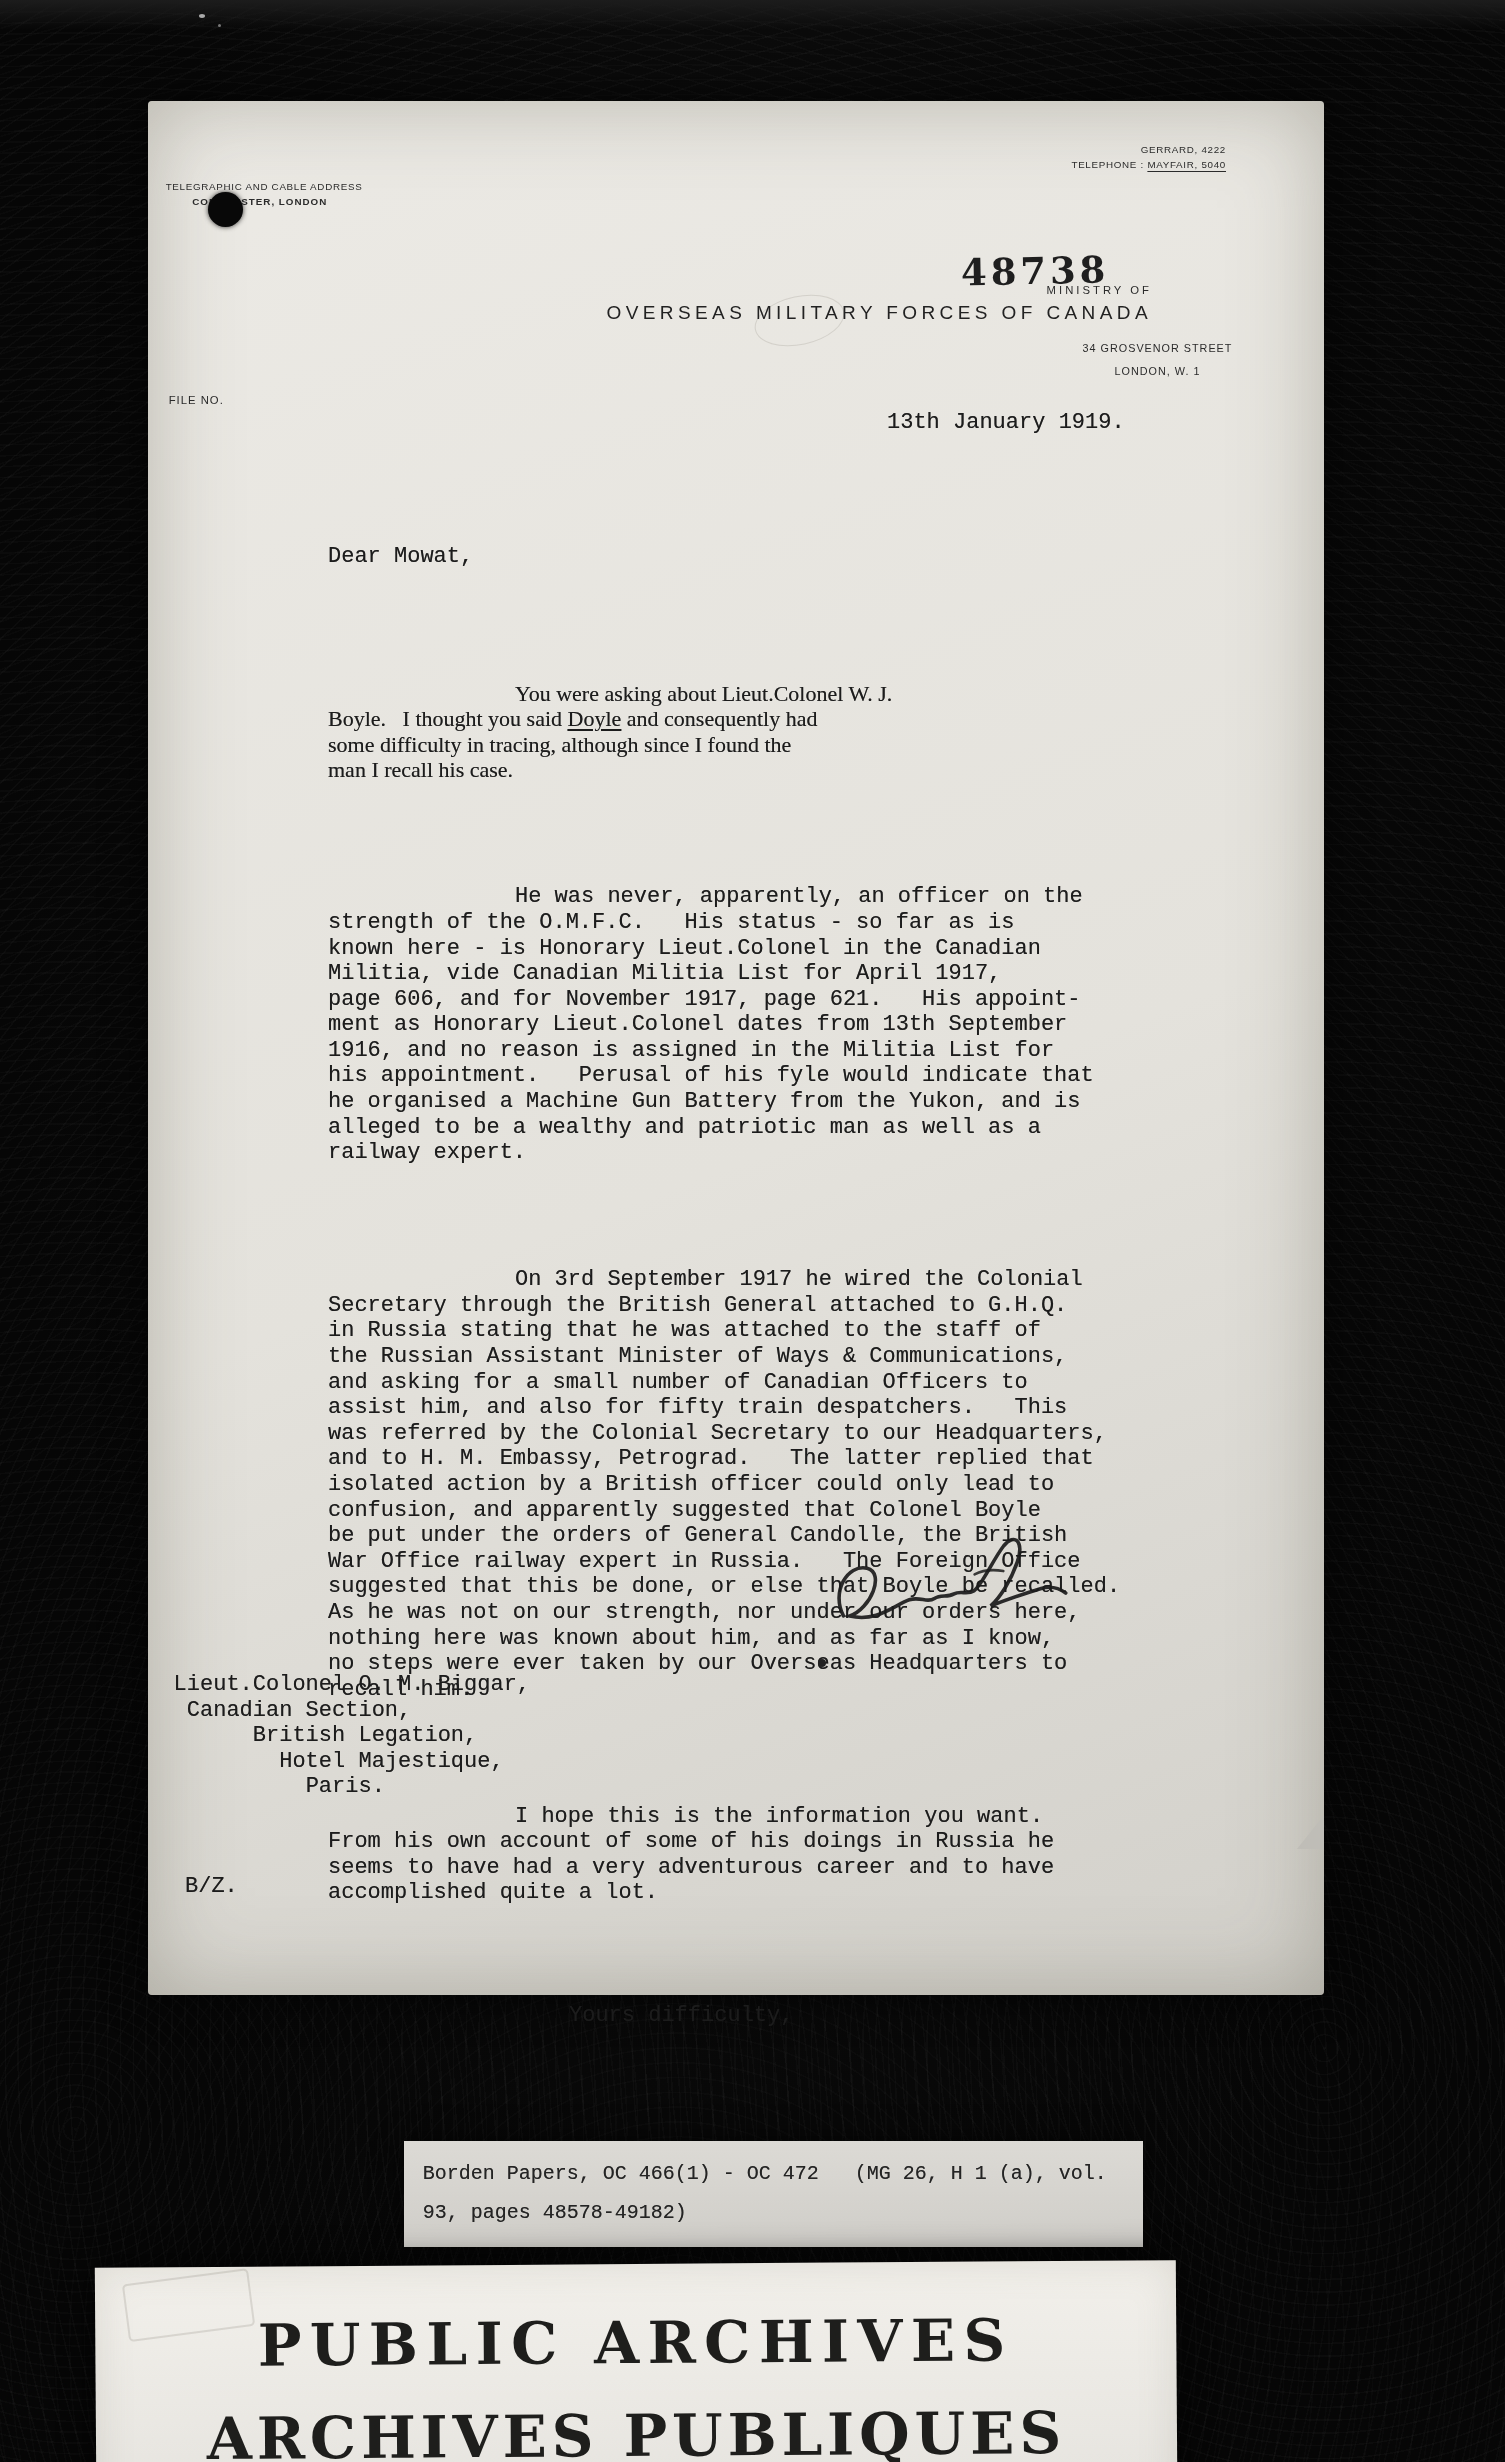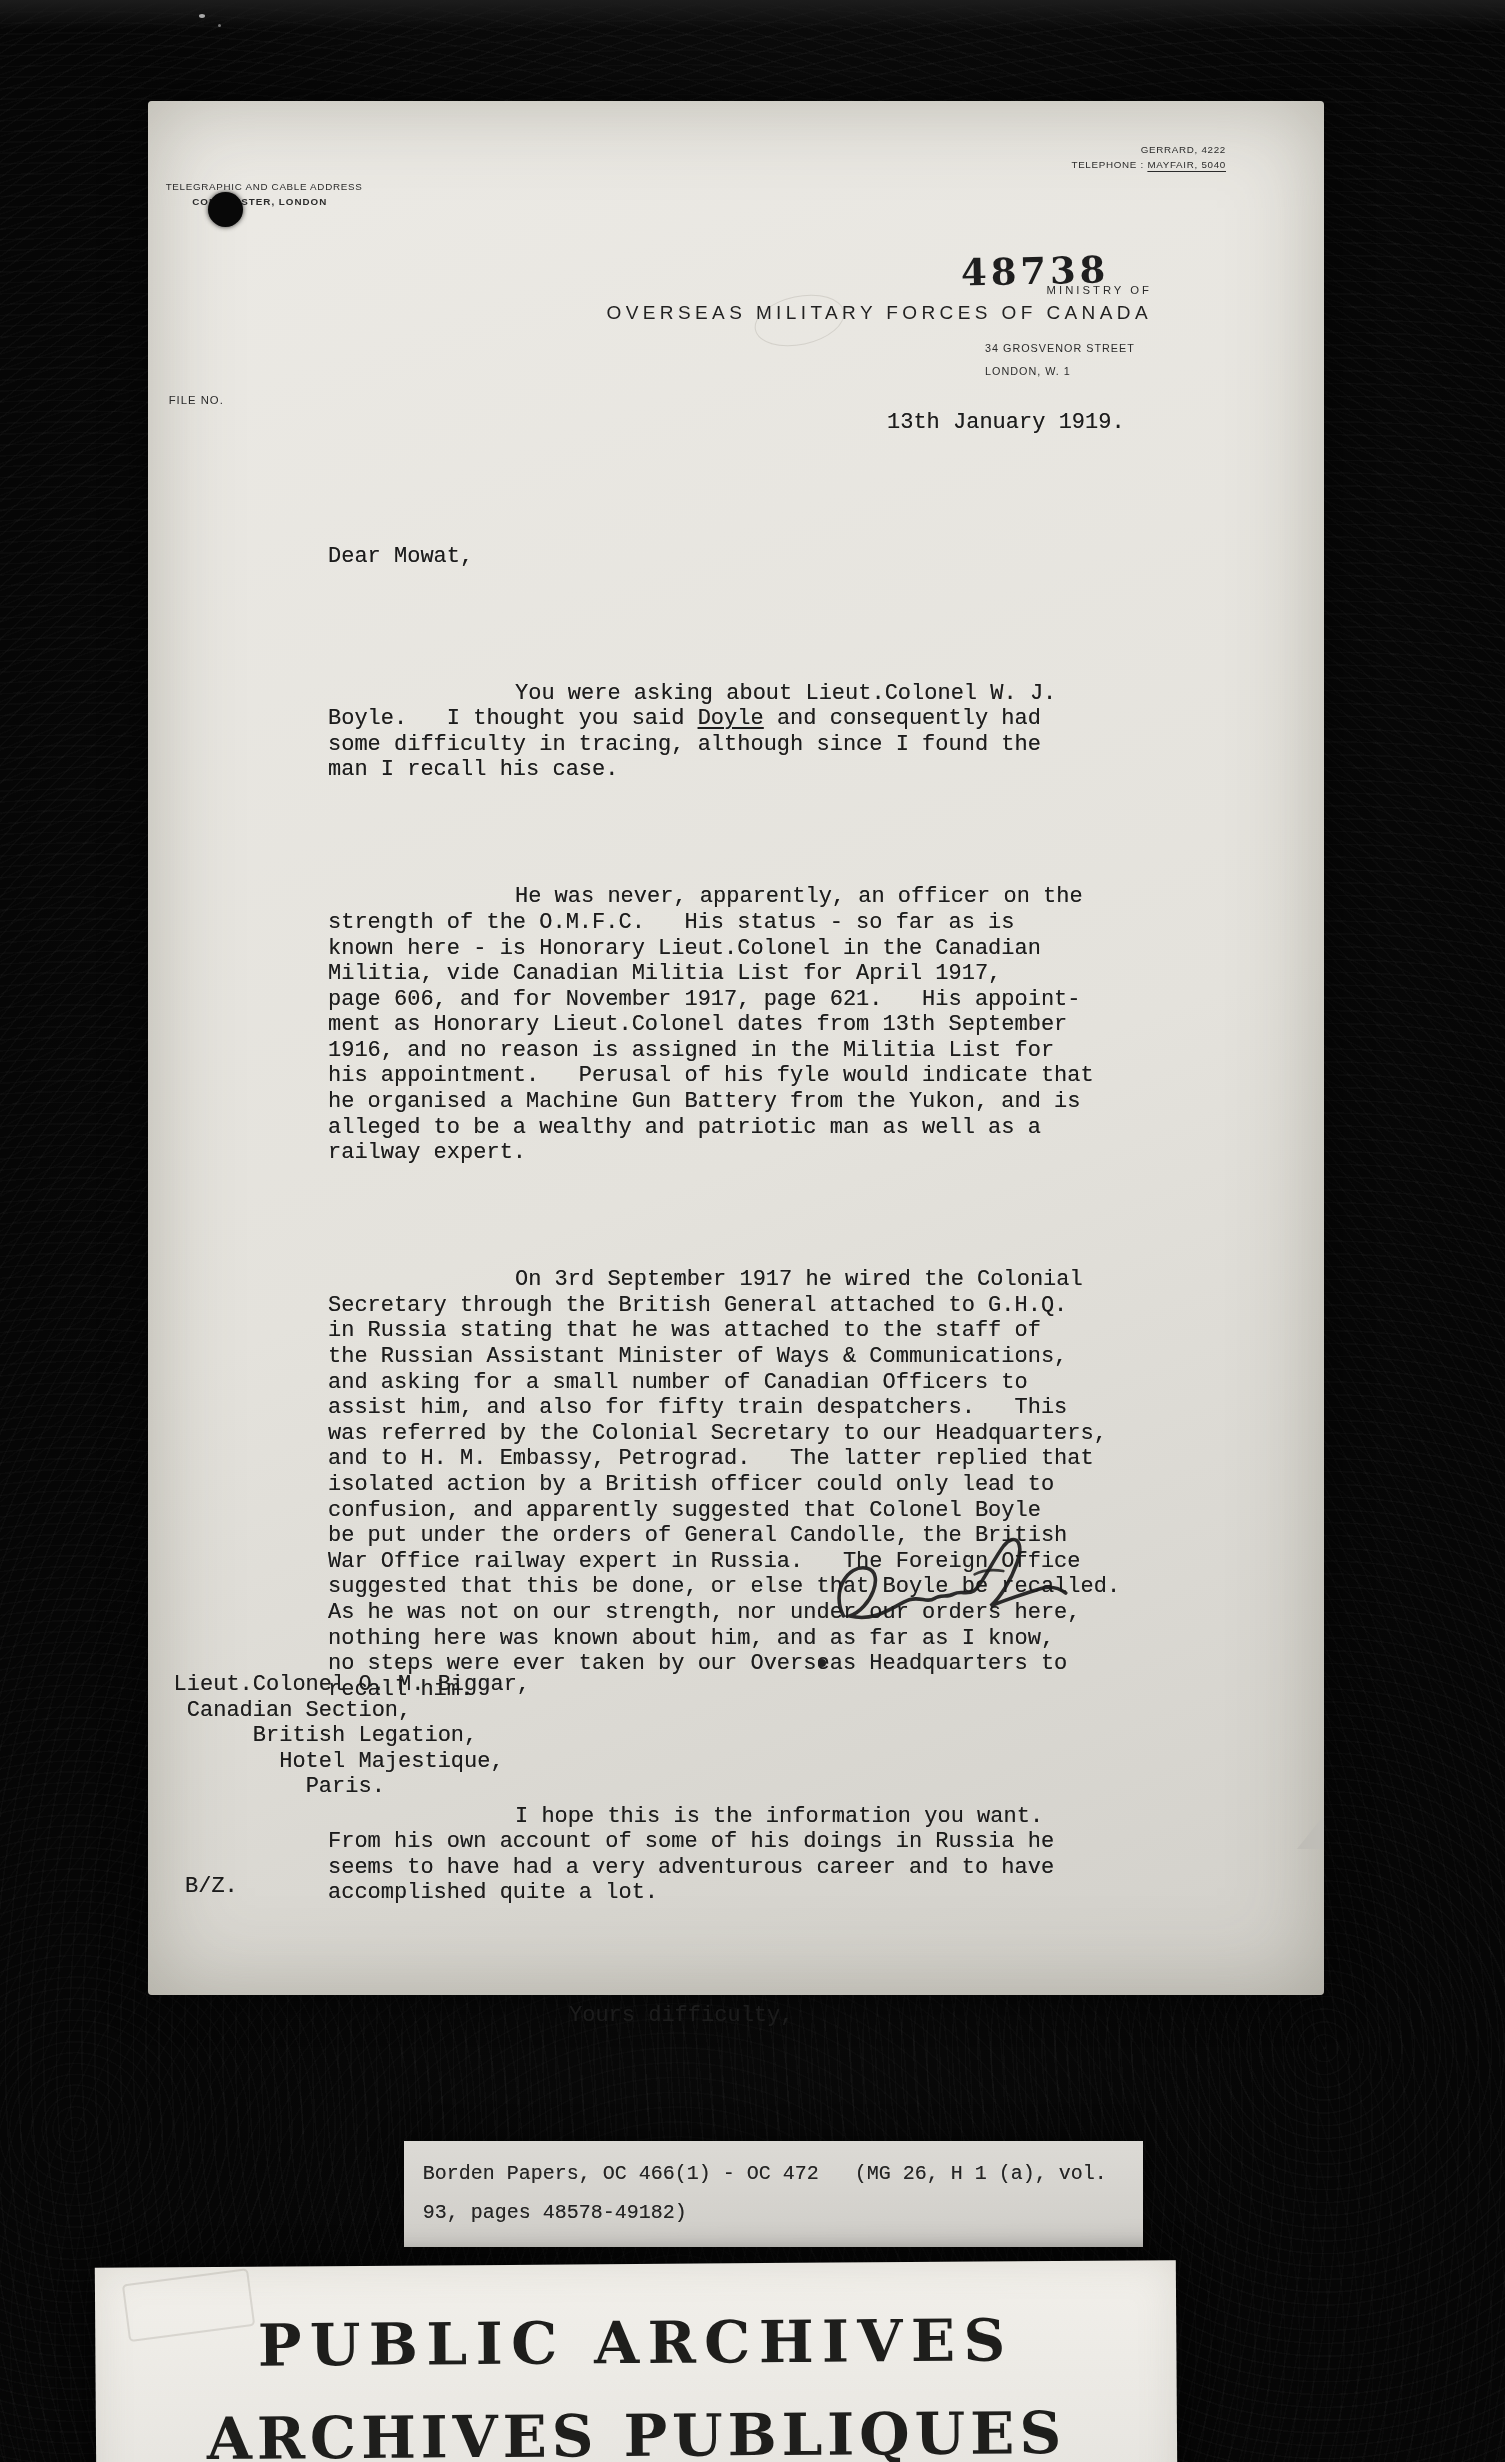--- a/index.html
+++ b/index.html
@@ -43,32 +43,32 @@
   .phones .u{text-decoration:underline;text-underline-offset:2.5px;}
 
   .registry{position:absolute;left:813px;top:148px;
     font-family:"DejaVu Serif","Liberation Serif",serif;font-weight:bold;
     font-size:37px;letter-spacing:3.9px;color:#1f1f1f;transform:rotate(-1.2deg);}
 
   .ministry{position:absolute;left:98px;top:183px;width:906px;text-align:right;}
   .ministry .m1{font-size:11.3px;letter-spacing:3px;color:#2b2b2b;}
   .ministry .m2{font-size:19px;letter-spacing:4.4px;margin-top:5.9px;color:#222;}
 
-  .grosvenor{position:absolute;left:837px;top:236px;width:345px;}
+  .grosvenor{position:absolute;left:837px;top:236px;width:345px;text-align:center;}
   .grosvenor .g1,.grosvenor .g2{font-size:10.8px;letter-spacing:1px;line-height:22.7px;color:#2b2b2b;}
 
   .fileno{position:absolute;left:20.7px;top:293px;font-size:11.3px;letter-spacing:1px;color:#2b2b2b;}
   .dateline{position:absolute;left:739px;top:309px;}
 
   .postmark{position:absolute;left:606px;top:195px;width:89px;height:47px;
     border:1.5px solid rgba(100,95,80,0.16);border-radius:50%;transform:rotate(-12deg);}
 
   .body-block{position:absolute;left:180px;top:392px;width:886px;}
   .para{margin:0;text-indent:187px;}
-  .p1{margin-top:34px;}
+  .p1{margin-top:34px;font-family:Liberation Serif, serif;}
   .p2,.p3,.p4{margin-top:24.6px;}
   .u{text-decoration:underline;text-underline-offset:3.4px;}
   .salutation{margin:0;}
   .closing{margin:19.7px 0 0 241px;}
 
   .signature{position:absolute;left:660px;top:1431px;width:266px;height:108px;transform:rotate(-3deg);}
   .sig-dot{position:absolute;left:670px;top:1558px;width:7.9px;height:7.9px;border-radius:50%;background:#222;}
 
   .recipient{position:absolute;left:25.6px;top:1571px;}
   .reference{position:absolute;left:37px;top:1773px;}

